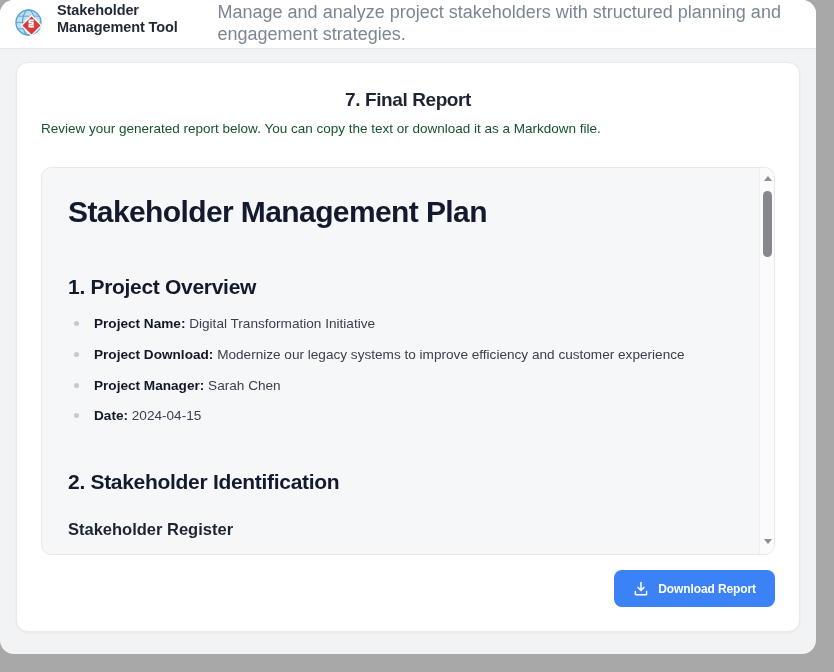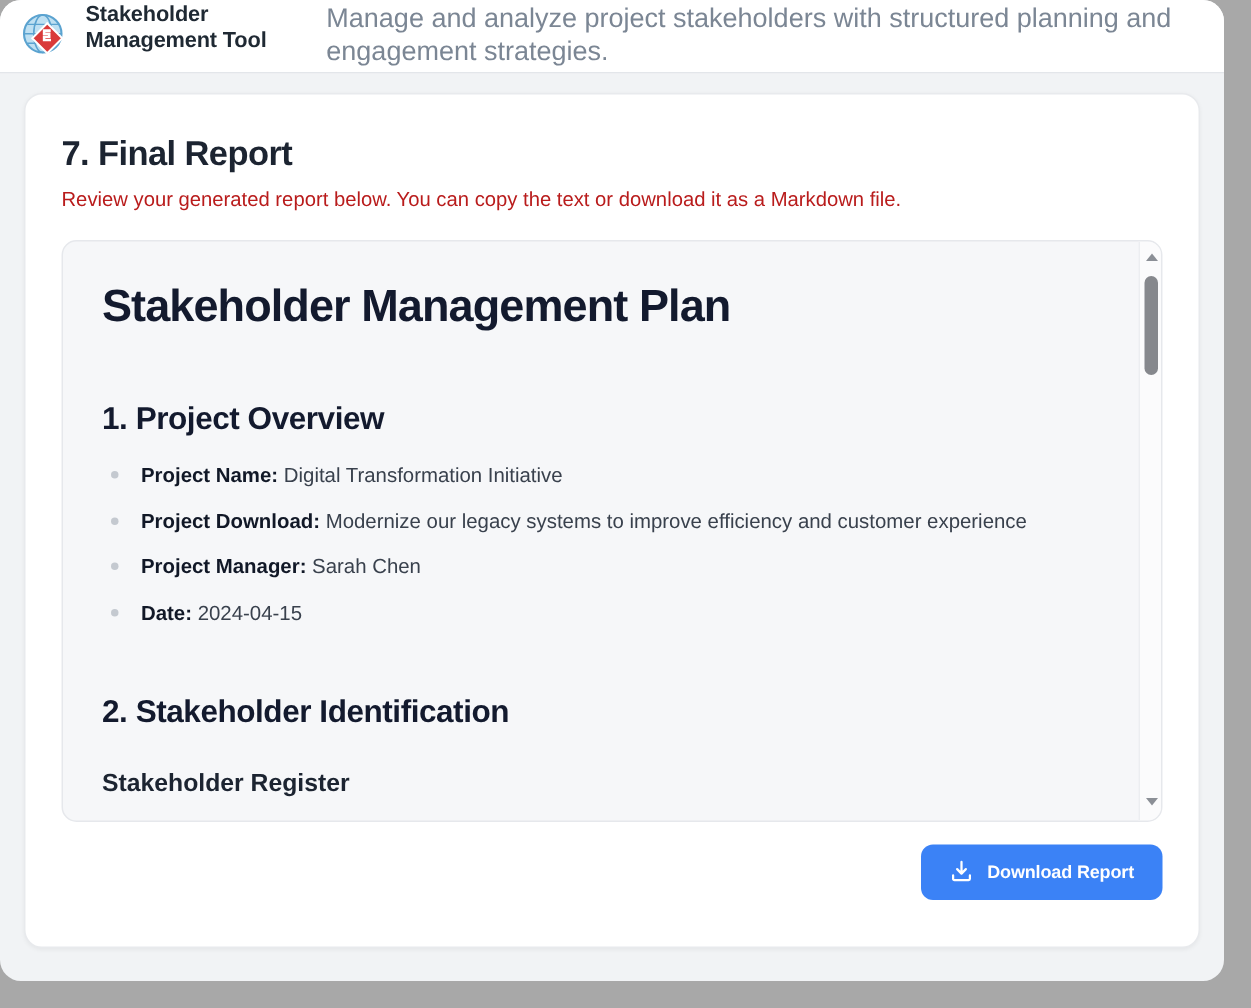--- a/index.html
+++ b/index.html
@@ -67,37 +67,38 @@
     height: 570px;
     background: #ffffff;
     border: 1px solid #e8eaed;
     border-radius: 12px;
     box-shadow: 0 1px 3px rgba(0,0,0,0.05);
     padding: 26px 24px 0 24px;
     overflow: hidden;
   }
 
   .step-title {
-    font-size: 23px;
+    font-size: 19px;
     font-weight: bold;
     color: #1c2431;
     letter-spacing: -0.4px;
     line-height: 1.15;
+    text-align: center;
   }
   .step-desc {
     margin-top: 9px;
     font-size: 13.5px;
-    color: #b91c1c;
+    color: #14532d;
     line-height: 1.35;
   }
 
   
   .report-panel {
     position: relative;
-    margin-top: 17px;
+    margin-top: 29px;
     height: 388px;
     background: #f6f7f9;
     border: 1px solid #e6e8ec;
     border-radius: 10px;
     overflow: hidden;
     padding-left: 20px;
   }
   .report-body {
     position: absolute;
     left: 0; top: 0; right: 15px; bottom: 0;

